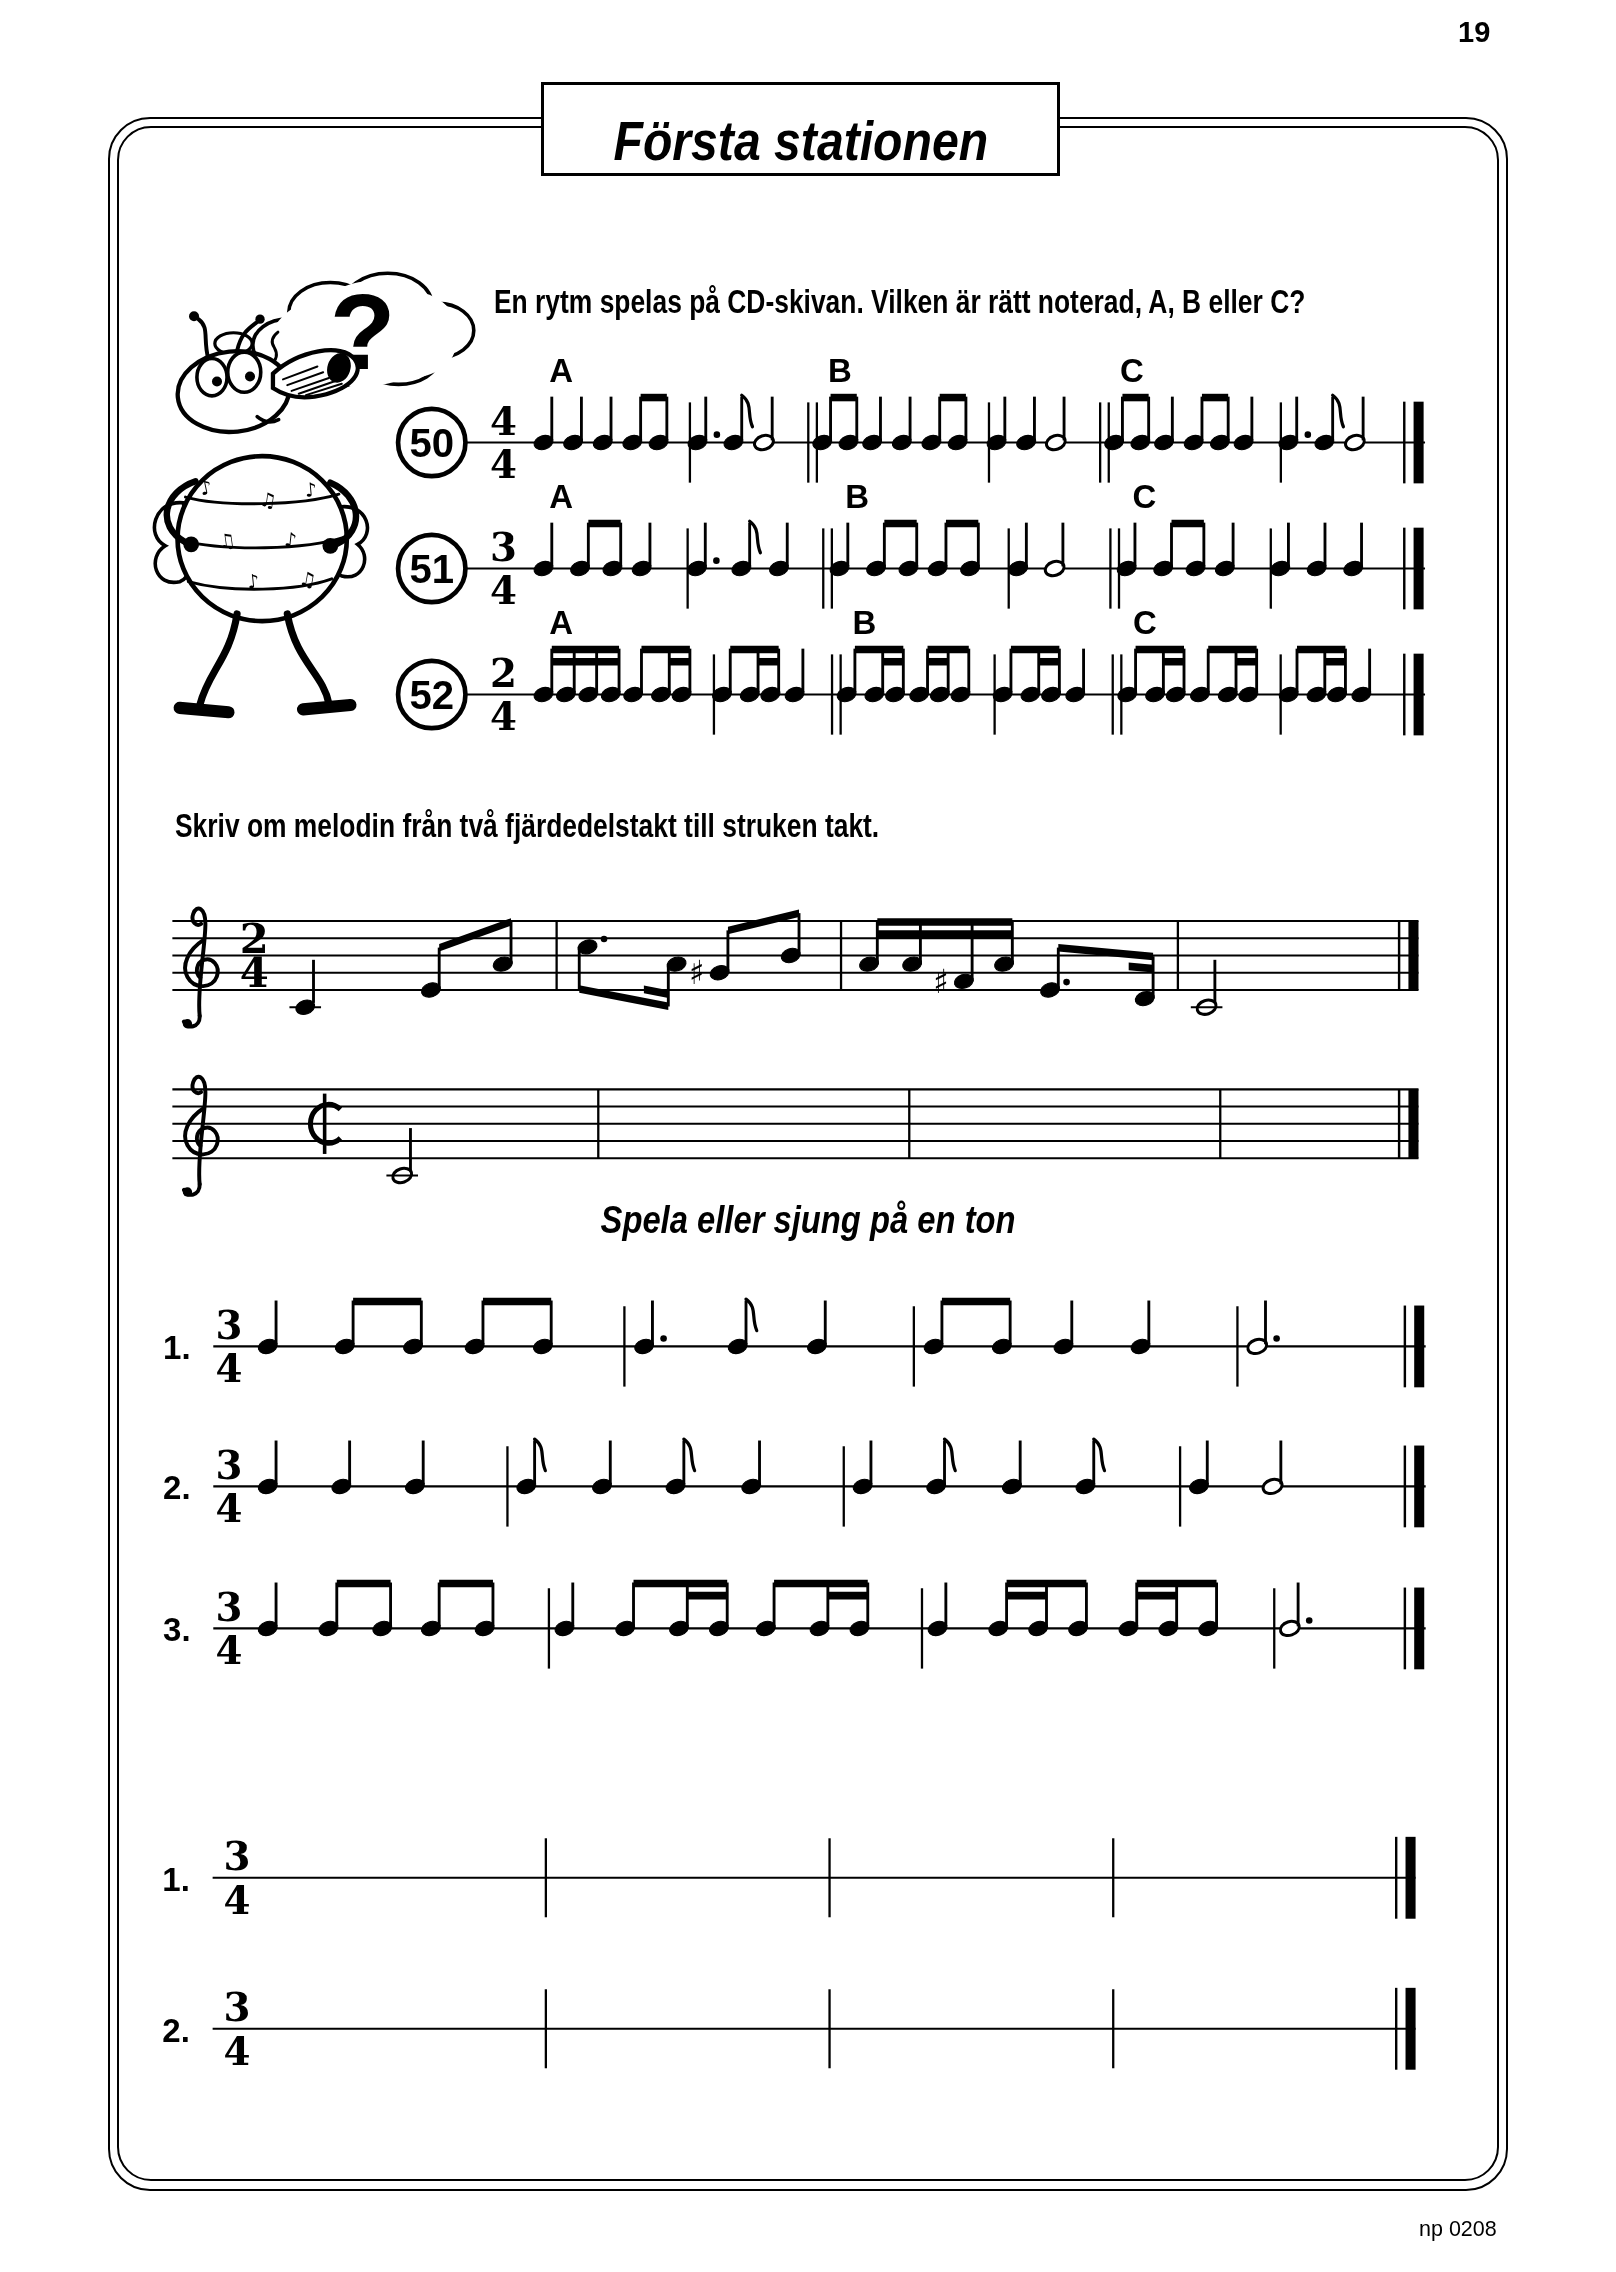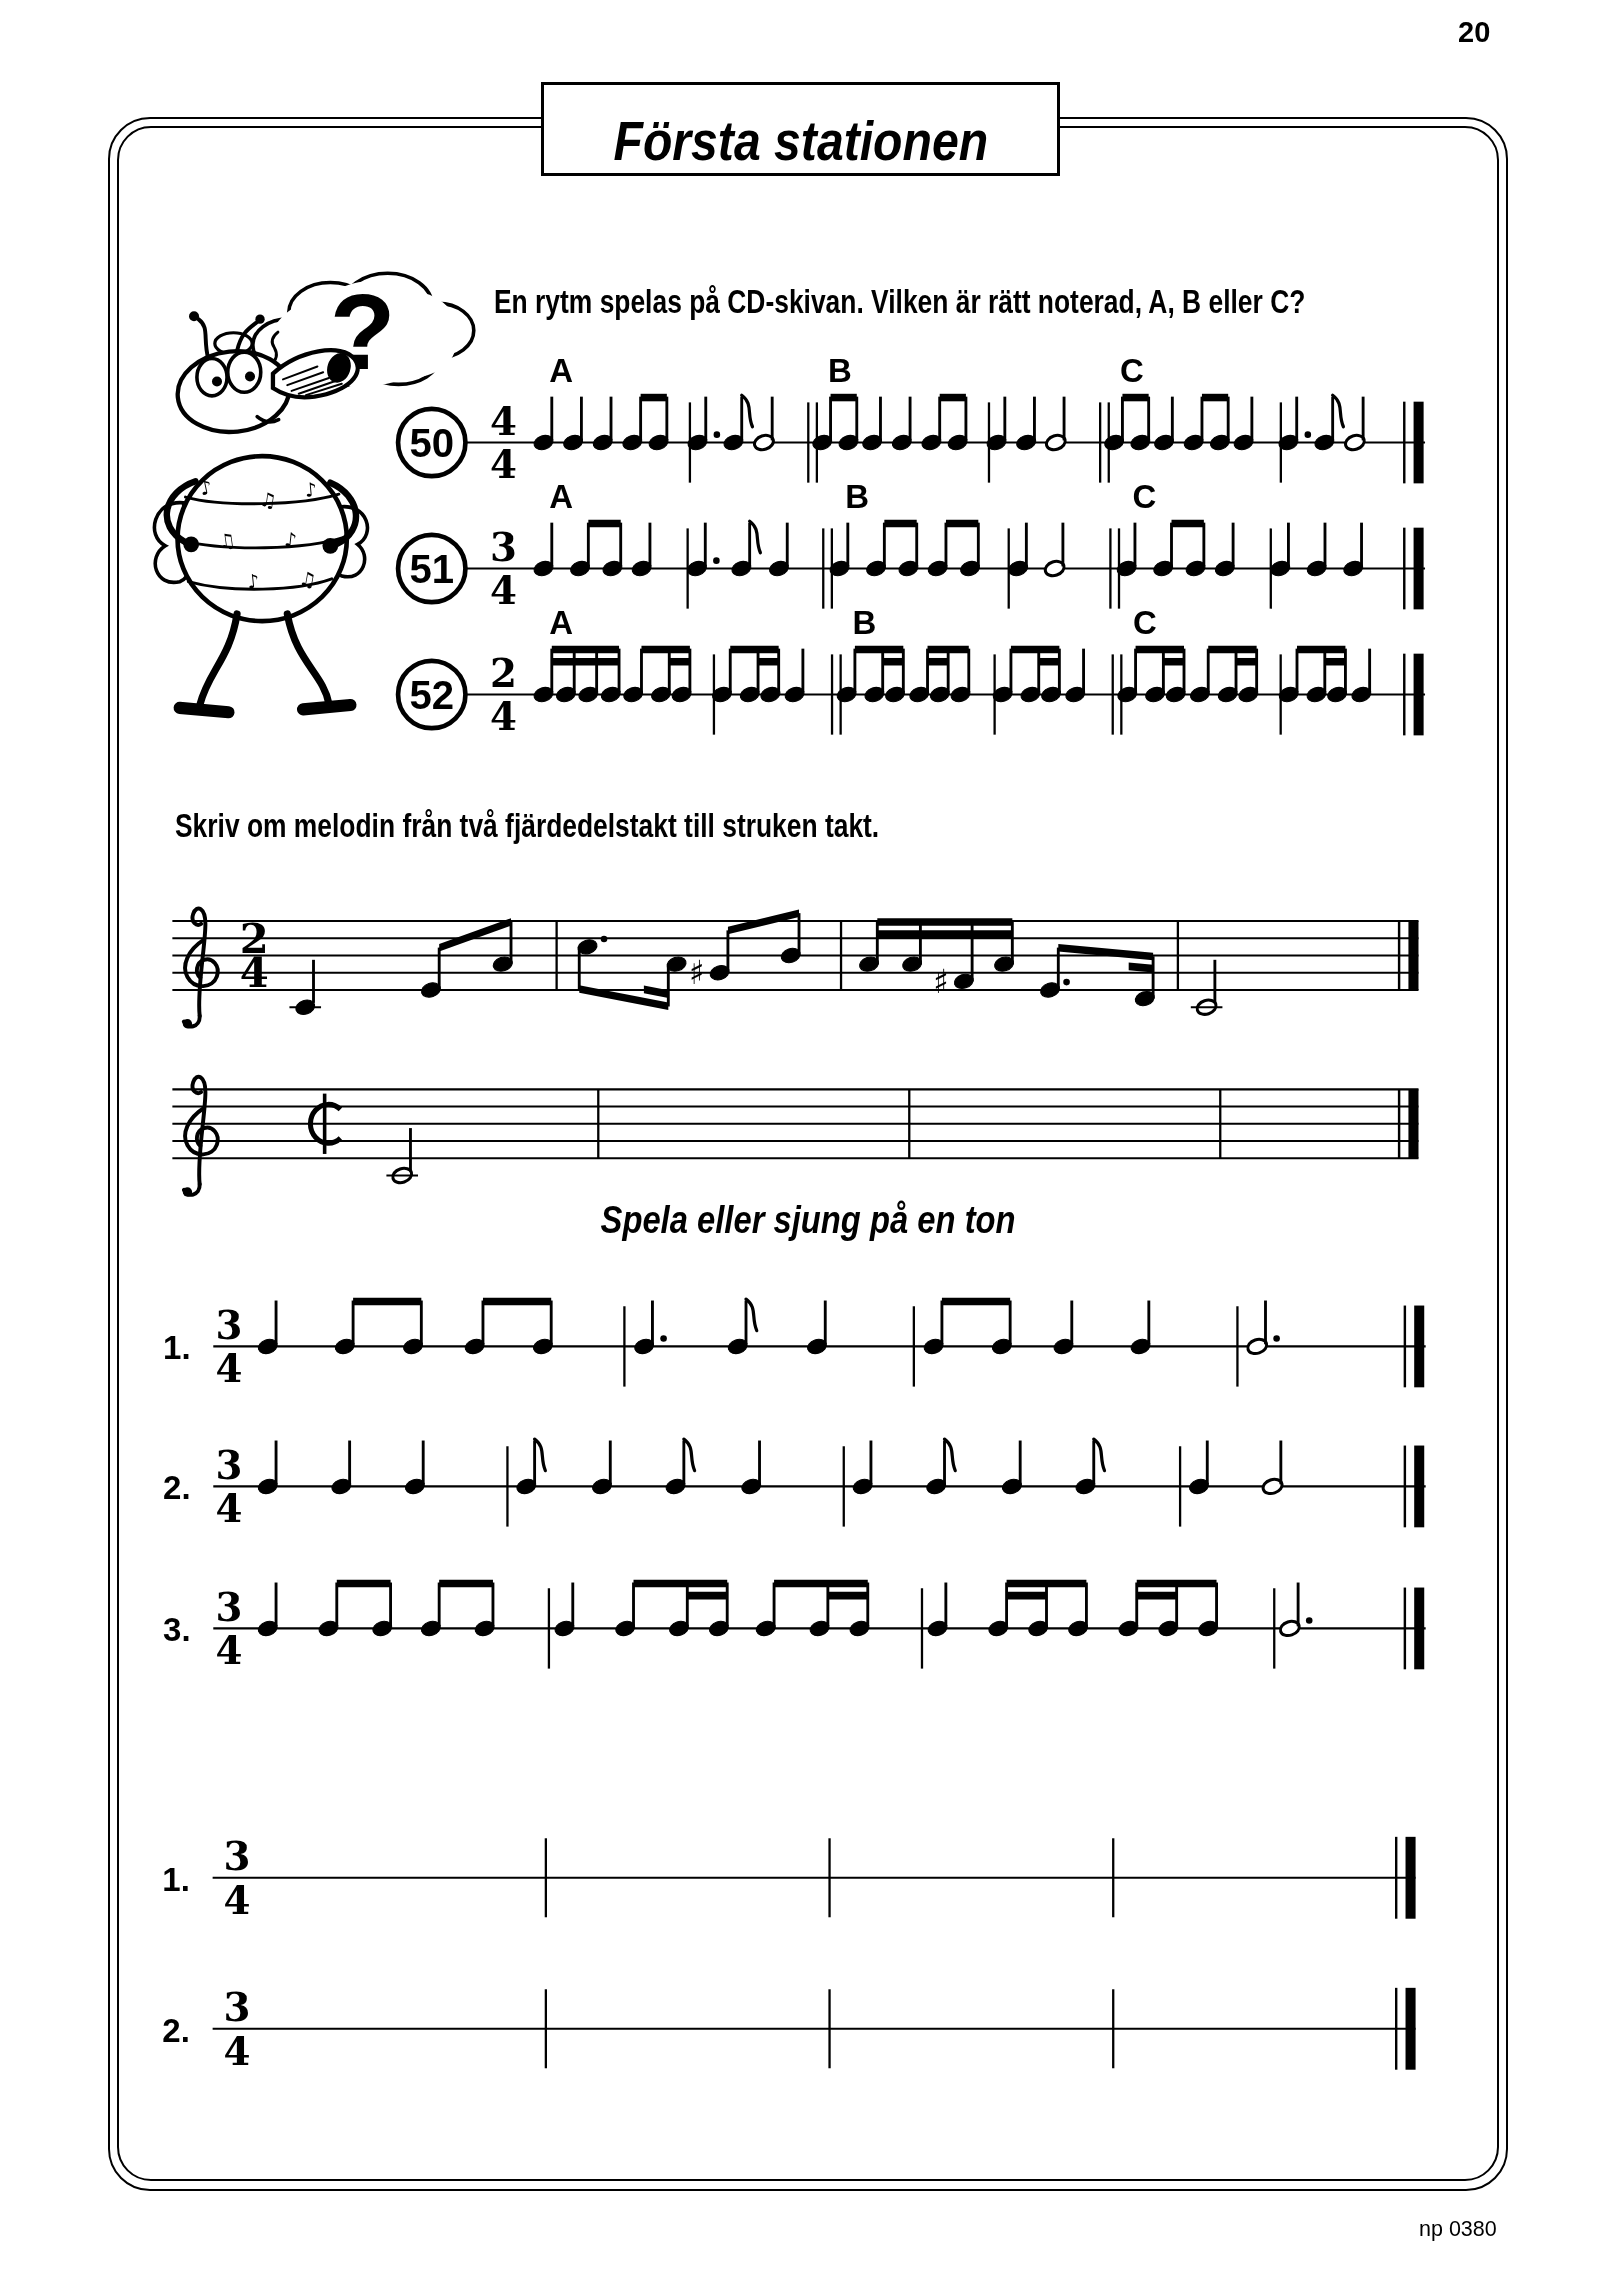--- a/index.html
+++ b/index.html
@@ -19,21 +19,21 @@
   .heading{position:absolute;left:0;width:1616px;text-align:center;}
   .heading .t{display:inline-block;font:italic 800 39px "Liberation Sans",sans-serif;transform:scaleX(0.84);white-space:nowrap;}
   .footer{position:absolute;left:1419px;top:2217px;font-size:21.5px;}
   svg.row{position:absolute;left:0;}
 </style>
 </head>
 <body>
 
 <div class="page">
 
-  <div class="pagenum">20</div>
+  <div class="pagenum">19</div>
 
   <div class="frame"></div>
   <div class="frame inner"></div>
 
   <div class="titlebox">
     <span class="t">Första stationen</span>
   </div>
 
   <svg style="position:absolute;left:151px;top:244px" width="373" height="496" viewBox="0 0 520 690">
     <g stroke="#000" fill="none" stroke-linecap="round">
@@ -614,15 +614,15 @@
       <text x="226" y="127" text-anchor="start" dominant-baseline="central" fill="#000" style="font:700 46px &quot;Liberation Sans&quot;,sans-serif">2.</text>
       <text x="330" y="96" text-anchor="middle" dominant-baseline="central" fill="#000" style="font:700 54px &quot;DejaVu Serif&quot;,serif">3</text>
       <text x="330" y="156" text-anchor="middle" dominant-baseline="central" fill="#000" style="font:700 54px &quot;DejaVu Serif&quot;,serif">4</text>
       <line x1="760" y1="70" x2="760" y2="180" stroke="#000" stroke-width="3.2"></line>
       <line x1="1155" y1="70" x2="1155" y2="180" stroke="#000" stroke-width="3.2"></line>
       <line x1="1550" y1="70" x2="1550" y2="180" stroke="#000" stroke-width="3.2"></line>
       <line x1="1944" y1="68" x2="1944" y2="182" stroke="#000" stroke-width="3.4"></line>
       <rect x="1957" y="68" width="14" height="114" fill="#000"></rect>
     </svg>
 
-  <div class="footer">np 0380</div>
+  <div class="footer">np 0208</div>
 </div>
 
 
 </body></html>

